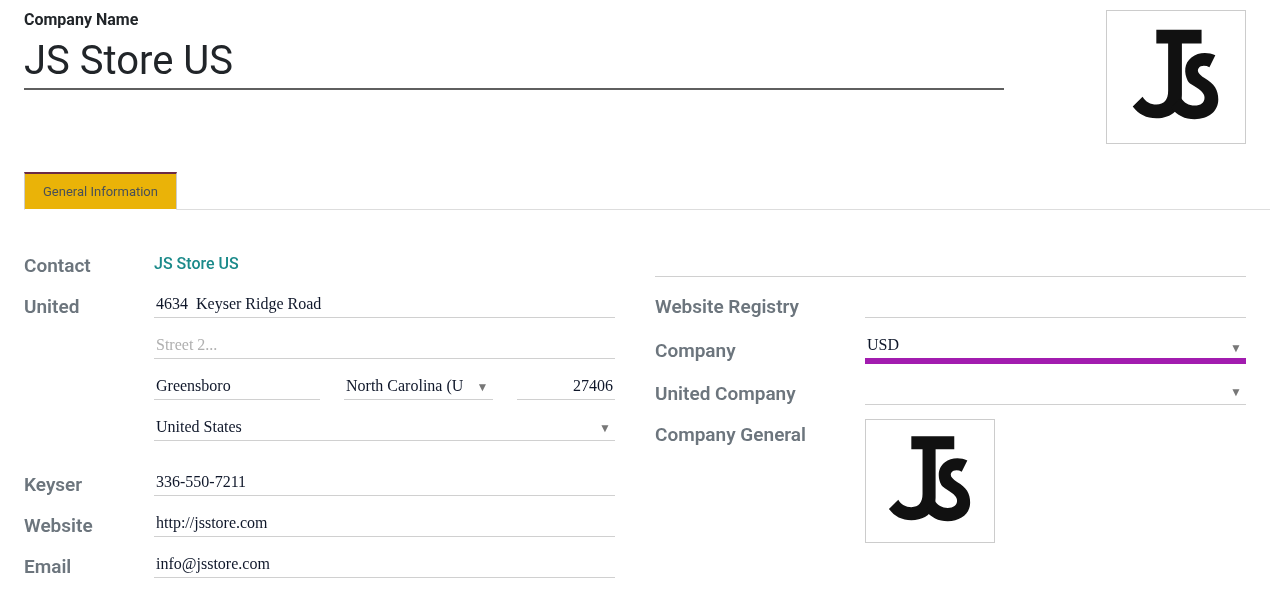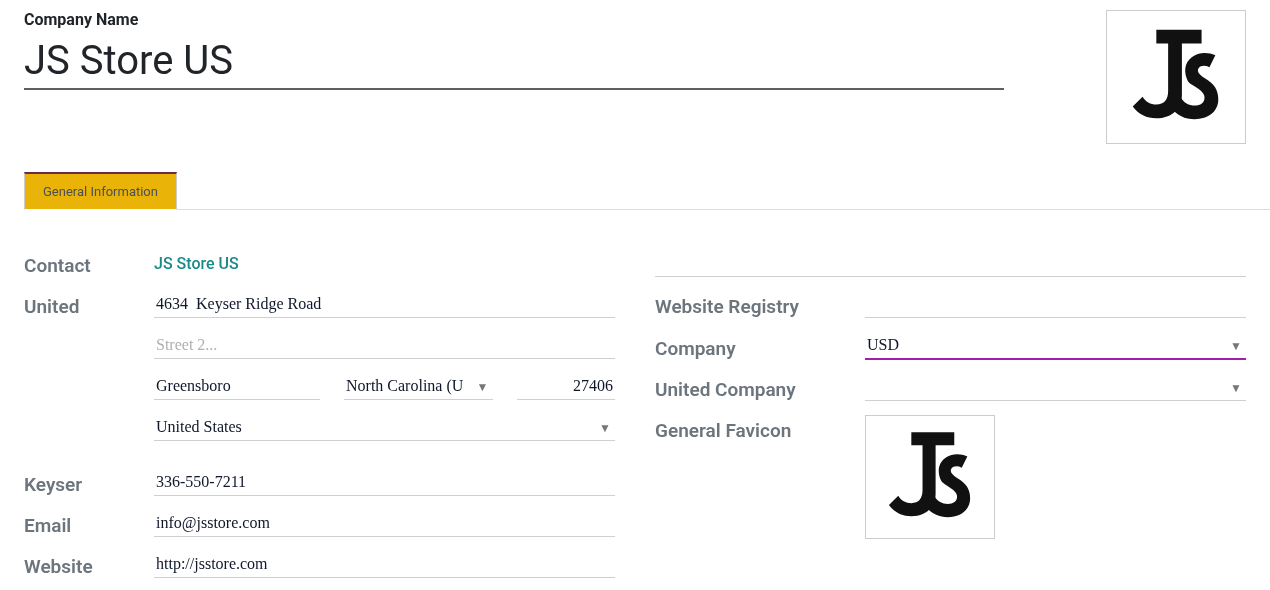--- a/index.html
+++ b/index.html
@@ -124,21 +124,21 @@
     border: none;
     border-bottom: 1px solid #d0d0d0;
     padding: 4px 2px;
     font-size: 16px;
     color: #0f172a;
     outline: none;
     background: transparent;
     font-family: Liberation Serif, serif;
   }
   .input-currency {
-    border-bottom: 2px solid #a21caf;
+    border-bottom: 6px solid #a21caf;
   }
   .input::placeholder { color: #b0b0b0; }
   .addr-block { display: flex; flex-direction: column; }
   .addr-line { margin-bottom: 14px; }
   .city-row {
     display: flex;
     gap: 24px;
   }
   .city-row .input { flex: 1; }
   .dropdown-wrap {
@@ -225,30 +225,30 @@
       </div>
 
       <div class="row">
         <div class="label">Keyser</div>
         <div class="value-cell">
           <input class="input" value="336-550-7211" style="">
         </div>
       </div>
 
       <div class="row">
+        <div class="label">Website</div>
+        <div class="value-cell">
+          <input class="input" value="http://jsstore.com" style="">
+        </div>
+      </div>
+
+      <div class="row">
         <div class="label">Email</div>
         <div class="value-cell">
           <input class="input" value="info@jsstore.com" style="">
-        </div>
-      </div>
-
-      <div class="row">
-        <div class="label">Website</div>
-        <div class="value-cell">
-          <input class="input" value="http://jsstore.com" style="">
         </div>
       </div>
     </div>
 
     <div class="col">
       <div class="row">
         <div class="value-cell">
           <input class="input" value="" style="">
         </div>
       </div>
@@ -274,21 +274,21 @@
         <div class="label label-right">United Company</div>
         <div class="value-cell">
           <div class="dropdown-wrap">
             <input class="input" value="" style="">
             <span class="caret">▼</span>
           </div>
         </div>
       </div>
 
       <div class="row row-top">
-        <div class="label label-right">General Favicon</div>
+        <div class="label label-right">Company General</div>
         <div class="value-cell">
           <div class="favicon-box">
             <svg viewBox="0 0 120 120" width="112" height="112">
               <g fill="#111">
                 <path d="M40 12 h46 v14 H66 v52 c0 14 -10 24 -26 24 c-10 0 -18 -4 -24 -12 l10 -10 c3 5 8 8 14 8 c8 0 12 -5 12 -14 V26 H40 Z"></path>
                 <path d="M72 64 c-4 -8 -4 -18 4 -24 c6 -5 16 -6 24 -2 l-6 12 c-4 -2 -9 -2 -11 1 c-2 3 0 6 6 10 c10 6 14 12 14 22 c0 12 -10 20 -24 20 c-10 0 -18 -4 -24 -12 l10 -10 c3 5 8 8 14 8 c6 0 10 -3 10 -8 c0 -4 -3 -7 -11 -12 c-3 -2 -5 -3 -6 -5 Z"></path>
               </g>
             </svg>
           </div>
         </div>

